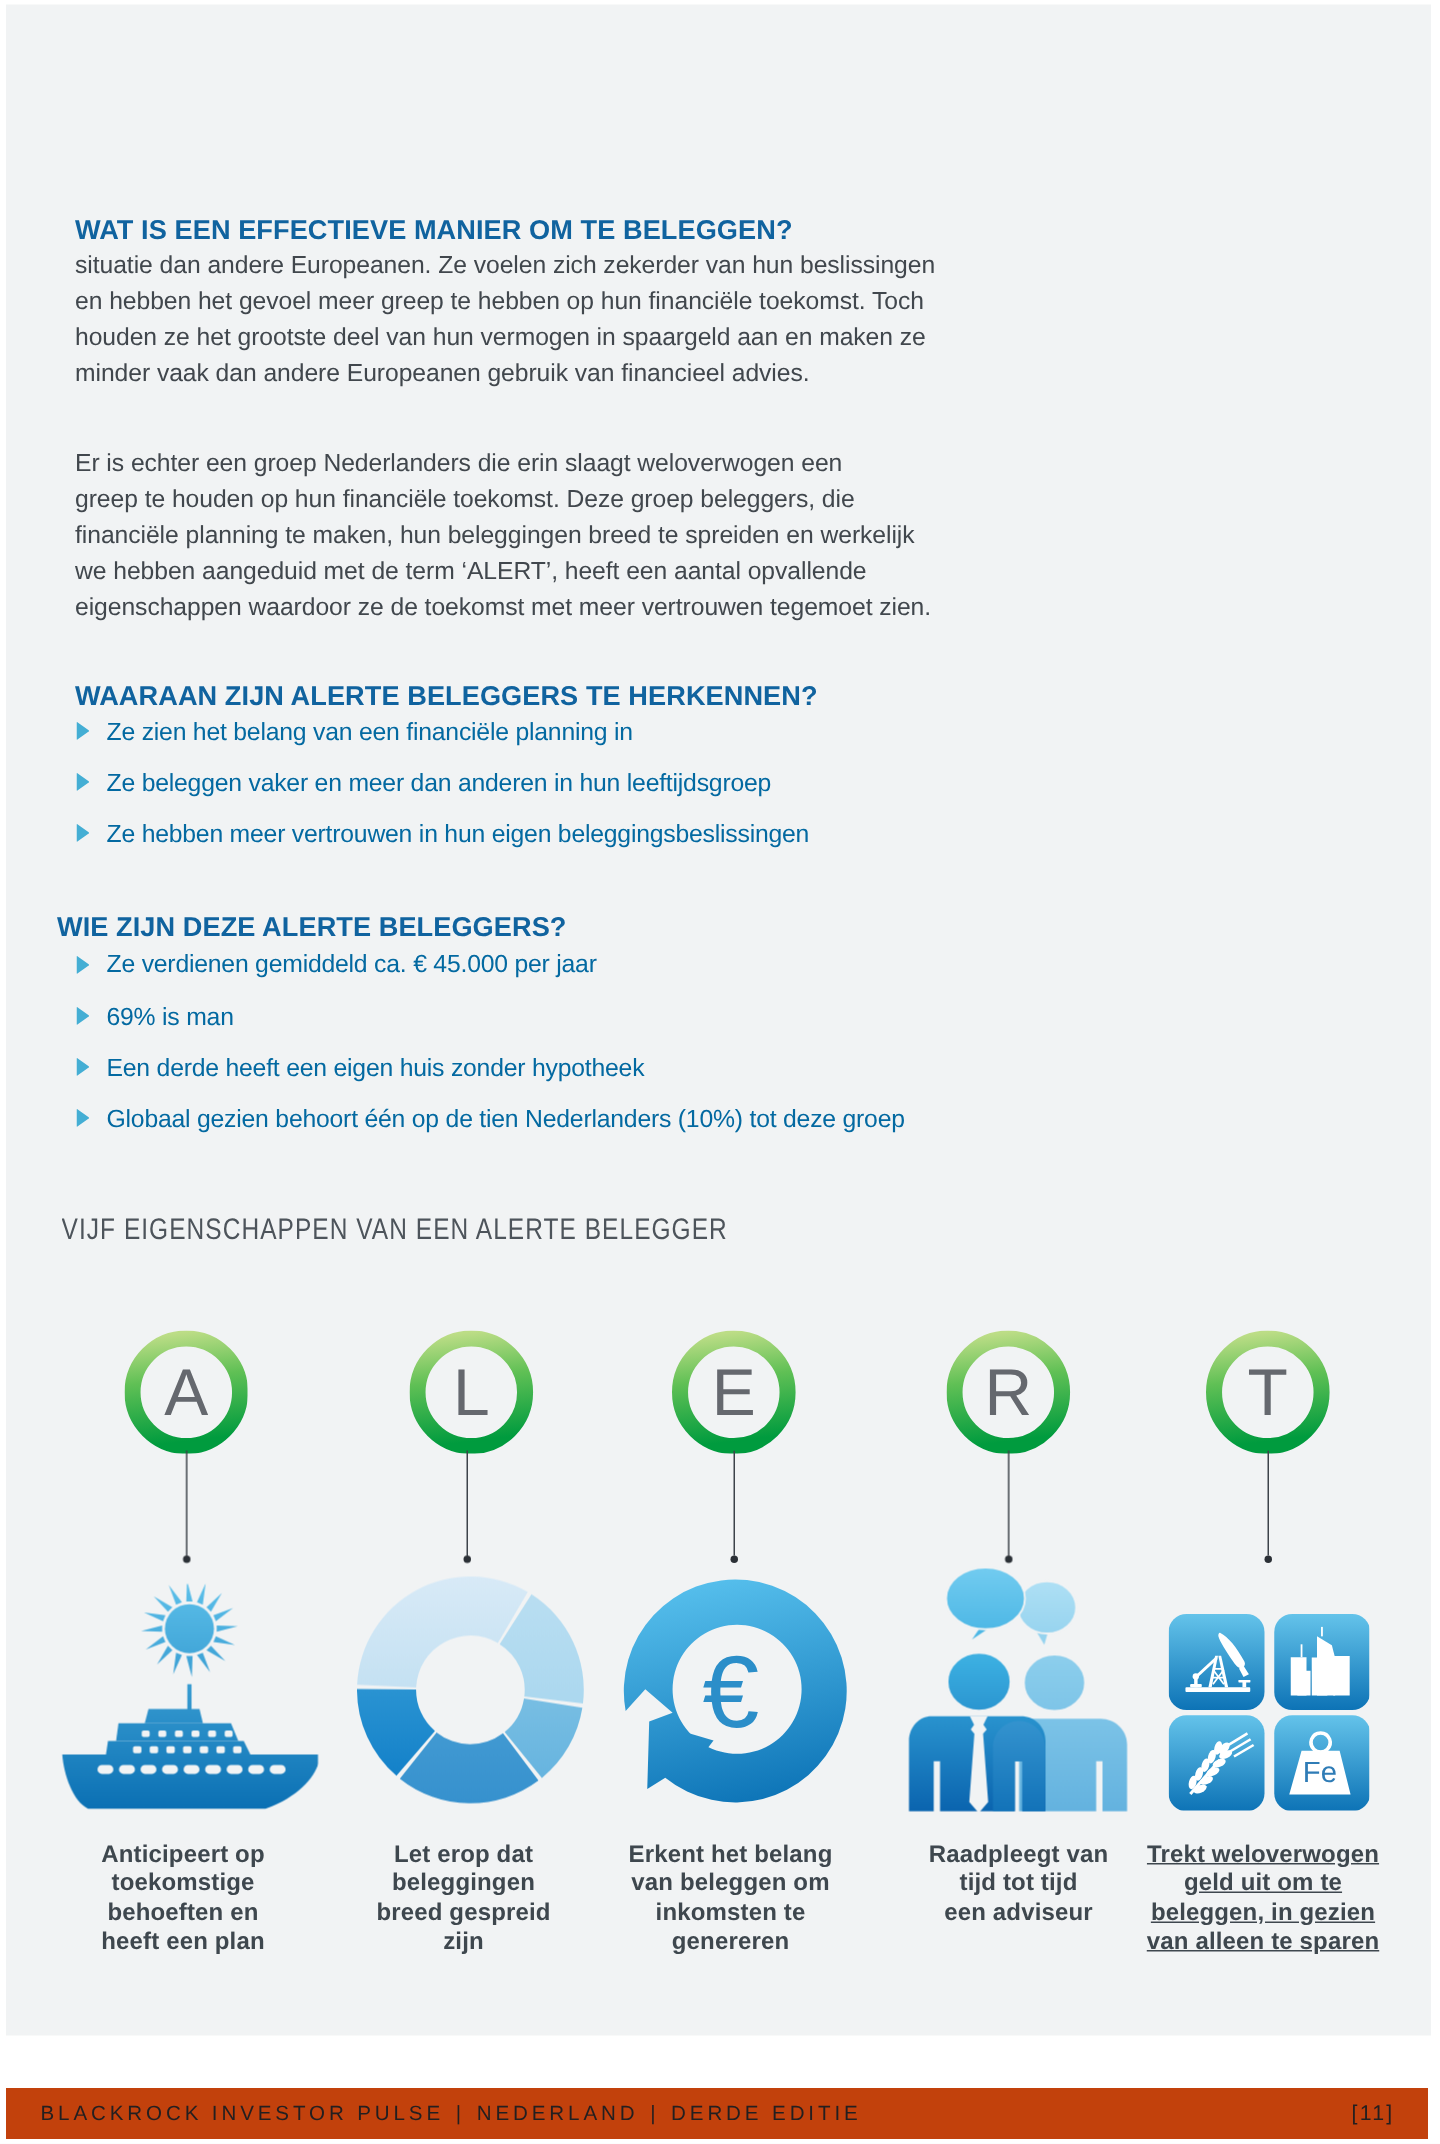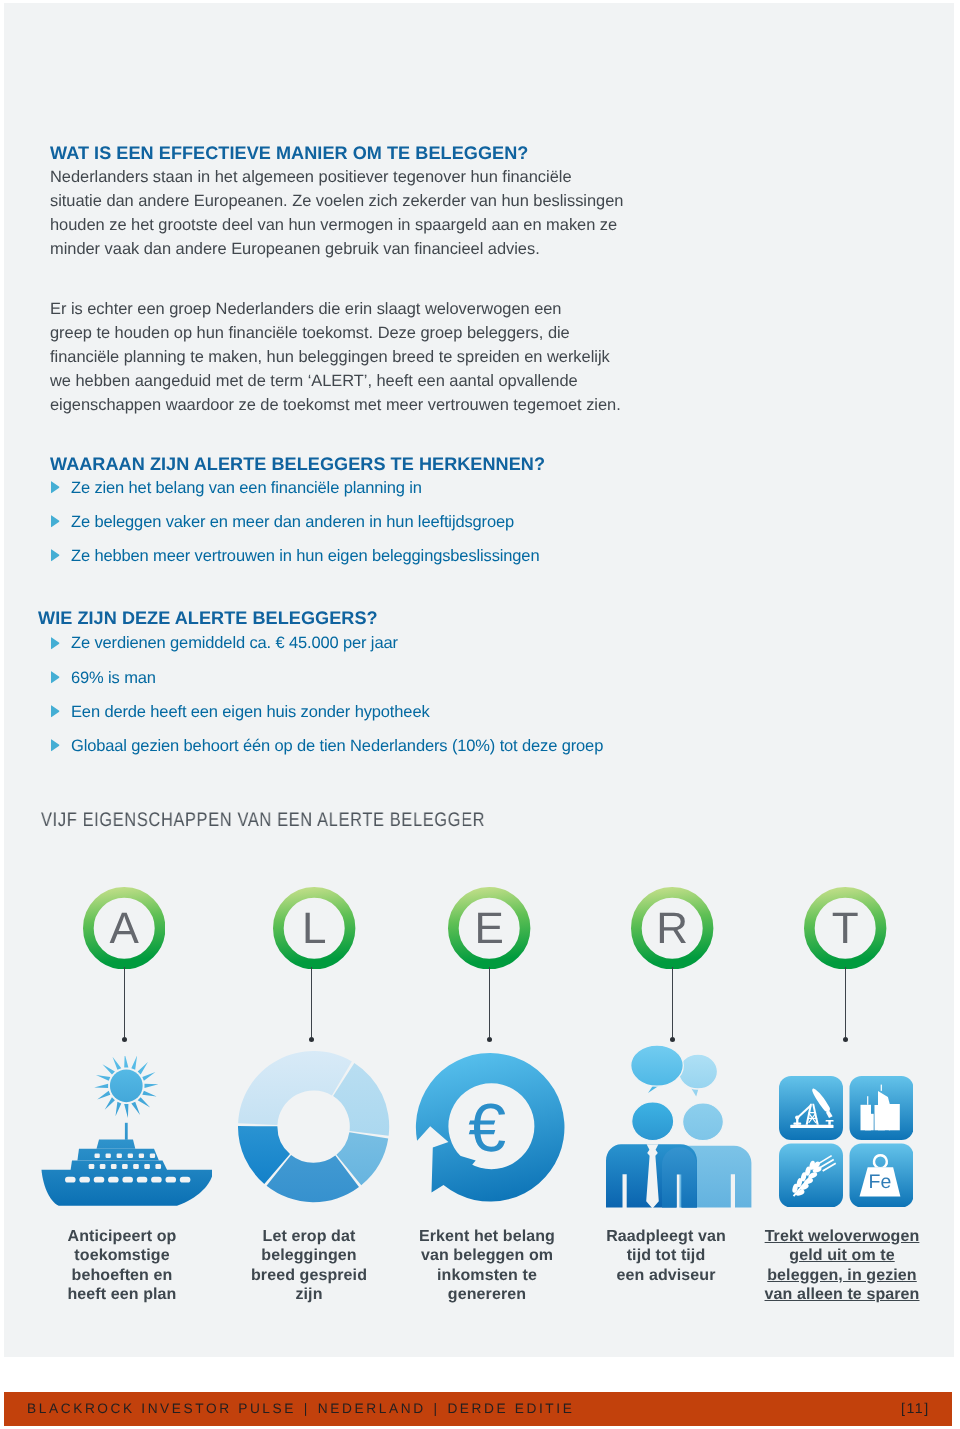--- a/index.html
+++ b/index.html
@@ -33,22 +33,22 @@
   .footer .sep{padding:0 7.8px;}
 </style>
 </head>
 <body>
 
 <div class="page">
   <div class="panel"></div>
 
   <h2 class="sec-head" style="left:49.6px;top:143.9px">WAT IS EEN EFFECTIEVE MANIER OM TE BELEGGEN?</h2>
   <div class="para" id="p1" style="top:165.9px">
-      <div>Nederlanders staan in het algemeen positiever tegenover hun financiële</div>
       <div>situatie dan andere Europeanen. Ze voelen zich zekerder van hun beslissingen</div>
+      <div>en hebben het gevoel meer greep te hebben op hun financiële toekomst. Toch</div>
       <div>houden ze het grootste deel van hun vermogen in spaargeld aan en maken ze</div>
       <div>minder vaak dan andere Europeanen gebruik van financieel advies.</div>
     </div>
   <div class="para" id="p2" style="top:297.8px">
       <div>Er is echter een groep Nederlanders die erin slaagt weloverwogen een</div>
       <div>greep te houden op hun financiële toekomst. Deze groep beleggers, die</div>
       <div>financiële planning te maken, hun beleggingen breed te spreiden en werkelijk</div>
       <div>we hebben aangeduid met de term ‘ALERT’, heeft een aantal opvallende</div>
       <div>eigenschappen waardoor ze de toekomst met meer vertrouwen tegemoet zien.</div>
     </div>
@@ -303,21 +303,21 @@
     <ellipse cx="100.0" cy="78.8" rx="20.4" ry="18.8" stroke="#f1f3f4" stroke-width="1.2"></ellipse>
     <path d="M76.4 102.8 h54.4 c9.5 0 17.6 7.6 17.6 17.0 v44.7 h-16.4 v-33.3 h-4.2 v33.3 h-51.4 Z"></path>
   </g>
   <g fill="url(#gpA)">
     <ellipse cx="49.7" cy="78.2" rx="21.0" ry="19.3" stroke="#f1f3f4" stroke-width="1.2"></ellipse>
     <path d="M18.0 101.2 h59.5 c9.5 0 16.5 7.0 16.5 16.5 v46.8 h-15.3 v-33.3 h-5.0 v33.3 h-50.0 v-33.3 h-4.2 v33.3 h-16.5 v-46.8 c0 -9.5 7.0 -16.5 15.0 -16.5 Z"></path>
   </g>
   <path fill="url(#gpC)" d="M59.0 164.5 v-42.8 c0 -9.6 7.8 -17.4 17.4 -17.4 c9.6 0 17.3 7.8 17.3 17.4 v42.8 h-15.3 v-33.3 h-5.0 v33.3 Z"></path>
   <path d="M43.6 101.2 h11.8 l-2.8 5.6 l2.2 3.2 l-2.4 2.8 l3.4 45.5 l-6.3 7.3 l-6.3 -7.3 l3.4 -45.5 l-2.4 -2.8 l2.2 -3.2 Z" fill="#f1f3f4"></path>
   </svg></div>
-      <div class="cap" style="left:556px;top:1227.0px;width:220px;">
+      <div class="cap" style="left:569.00px;top:1227.0px;width:220px;">
         <div>Raadpleegt van</div>
         <div>tijd tot tijd</div>
         <div>een adviseur</div>
       </div>
       <div class="ring" style="left:804.40px;top:886.8px;width:82.4px;height:82.4px;">
         <svg width="82.4" height="82.4" viewBox="0 0 82.4 82.4" style="position:absolute;left:0;top:0">
           <defs>
             <linearGradient id="gR4" x1="0" y1="0" x2="0.12" y2="1">
               <stop offset="0" stop-color="#bcdd86"></stop>
               <stop offset="0.42" stop-color="#60c055"></stop>

